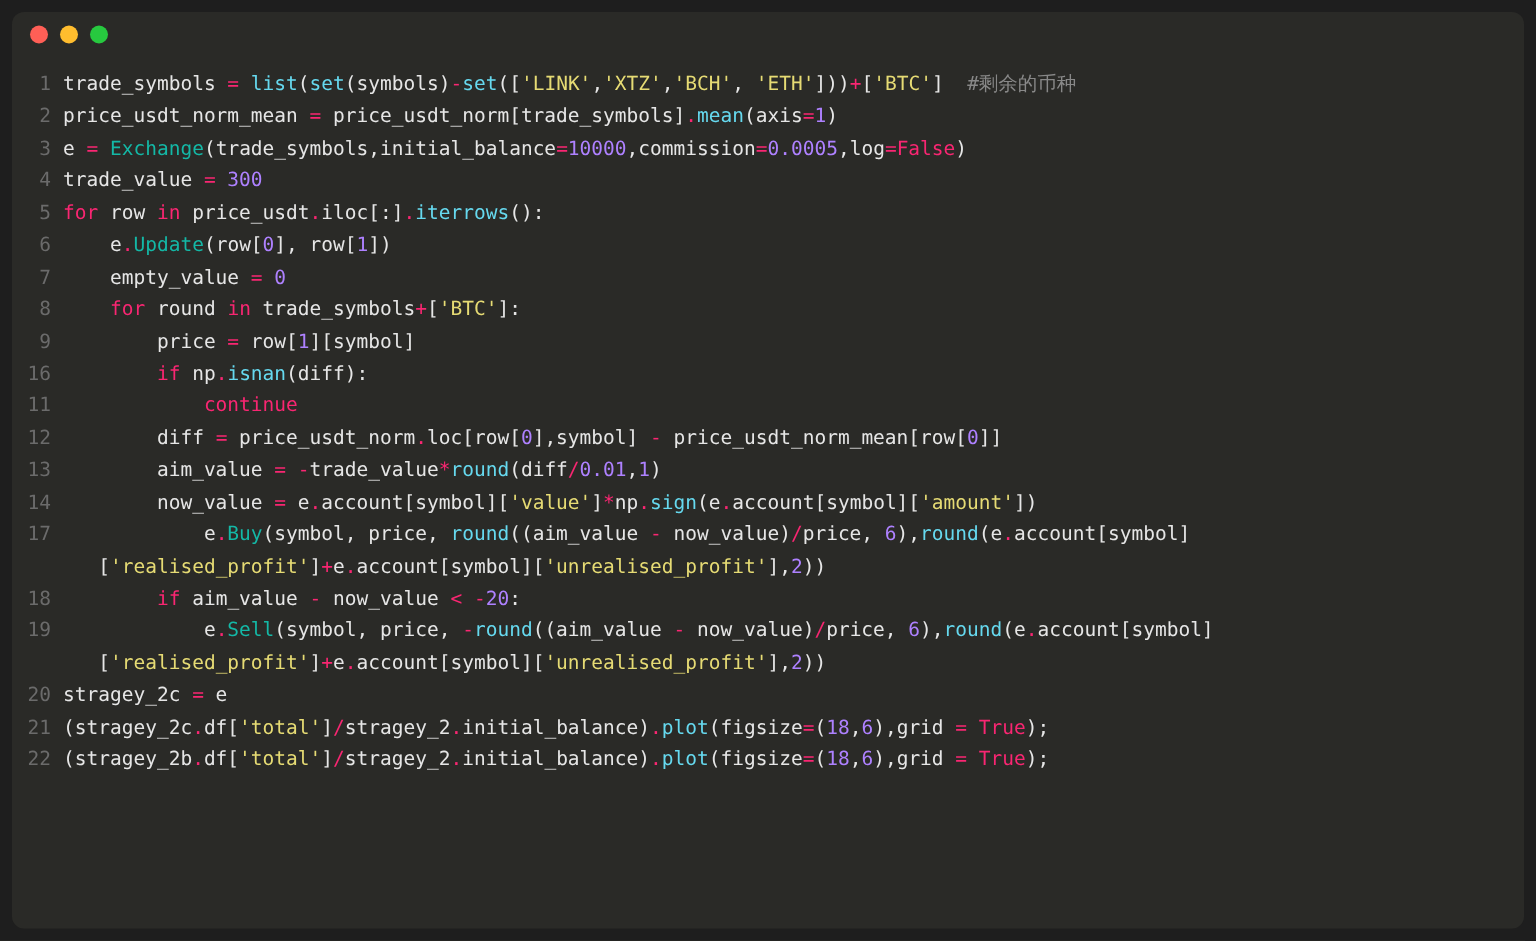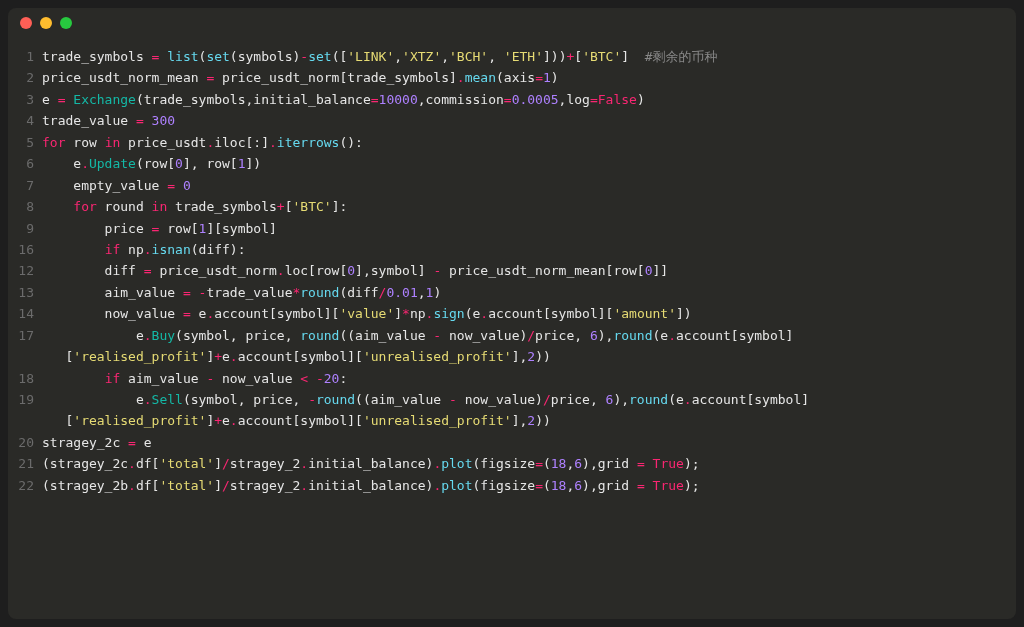--- a/index.html
+++ b/index.html
@@ -72,20 +72,21 @@
       <div class="line"><span class="gutter">1</span><span class="code"><span class="tk-var">trade_symbols </span><span class="tk-op">=</span><span class="tk-var"> </span><span class="tk-func">list</span><span class="tk-var">(</span><span class="tk-func">set</span><span class="tk-var">(symbols)</span><span class="tk-op">-</span><span class="tk-func">set</span><span class="tk-var">([</span><span class="tk-str">'LINK'</span><span class="tk-var">,</span><span class="tk-str">'XTZ'</span><span class="tk-var">,</span><span class="tk-str">'BCH'</span><span class="tk-var">, </span><span class="tk-str">'ETH'</span><span class="tk-var">]))</span><span class="tk-op">+</span><span class="tk-var">[</span><span class="tk-str">'BTC'</span><span class="tk-var">]  </span><span class="tk-cmnt">#剩余的币种</span></span></div>
       <div class="line"><span class="gutter">2</span><span class="code"><span class="tk-var">price_usdt_norm_mean </span><span class="tk-op">=</span><span class="tk-var"> price_usdt_norm[trade_symbols]</span><span class="tk-op">.</span><span class="tk-func">mean</span><span class="tk-var">(axis</span><span class="tk-op">=</span><span class="tk-num">1</span><span class="tk-var">)</span></span></div>
       <div class="line"><span class="gutter">3</span><span class="code"><span class="tk-var">e </span><span class="tk-op">=</span><span class="tk-var"> </span><span class="tk-class">Exchange</span><span class="tk-var">(trade_symbols,initial_balance</span><span class="tk-op">=</span><span class="tk-num">10000</span><span class="tk-var">,commission</span><span class="tk-op">=</span><span class="tk-num">0.0005</span><span class="tk-var">,log</span><span class="tk-op">=</span><span class="tk-const">False</span><span class="tk-var">)</span></span></div>
       <div class="line"><span class="gutter">4</span><span class="code"><span class="tk-var">trade_value </span><span class="tk-op">=</span><span class="tk-var"> </span><span class="tk-num">300</span></span></div>
       <div class="line"><span class="gutter">5</span><span class="code"><span class="tk-kw">for</span><span class="tk-var"> row </span><span class="tk-kw">in</span><span class="tk-var"> price_usdt</span><span class="tk-op">.</span><span class="tk-var">iloc[:]</span><span class="tk-op">.</span><span class="tk-func">iterrows</span><span class="tk-var">():</span></span></div>
       <div class="line"><span class="gutter">6</span><span class="code"><span class="tk-var">    e</span><span class="tk-op">.</span><span class="tk-class">Update</span><span class="tk-var">(row[</span><span class="tk-num">0</span><span class="tk-var">], row[</span><span class="tk-num">1</span><span class="tk-var">])</span></span></div>
       <div class="line"><span class="gutter">7</span><span class="code"><span class="tk-var">    empty_value </span><span class="tk-op">=</span><span class="tk-var"> </span><span class="tk-num">0</span></span></div>
       <div class="line"><span class="gutter">8</span><span class="code"><span class="tk-var">    </span><span class="tk-kw">for</span><span class="tk-var"> round </span><span class="tk-kw">in</span><span class="tk-var"> trade_symbols</span><span class="tk-op">+</span><span class="tk-var">[</span><span class="tk-str">'BTC'</span><span class="tk-var">]:</span></span></div>
       <div class="line"><span class="gutter">9</span><span class="code"><span class="tk-var">        price </span><span class="tk-op">=</span><span class="tk-var"> row[</span><span class="tk-num">1</span><span class="tk-var">][symbol]</span></span></div>
       <div class="line"><span class="gutter">16</span><span class="code"><span class="tk-var">        </span><span class="tk-kw">if</span><span class="tk-var"> np</span><span class="tk-op">.</span><span class="tk-func">isnan</span><span class="tk-var">(diff):</span></span></div>
+      <div class="line"><span class="gutter">11</span><span class="code"><span class="tk-var">            </span><span class="tk-kw">continue</span></span></div>
       <div class="line"><span class="gutter">12</span><span class="code"><span class="tk-var">        diff </span><span class="tk-op">=</span><span class="tk-var"> price_usdt_norm</span><span class="tk-op">.</span><span class="tk-var">loc[row[</span><span class="tk-num">0</span><span class="tk-var">],symbol] </span><span class="tk-op">-</span><span class="tk-var"> price_usdt_norm_mean[row[</span><span class="tk-num">0</span><span class="tk-var">]]</span></span></div>
       <div class="line"><span class="gutter">13</span><span class="code"><span class="tk-var">        aim_value </span><span class="tk-op">=</span><span class="tk-var"> </span><span class="tk-op">-</span><span class="tk-var">trade_value</span><span class="tk-op">*</span><span class="tk-func">round</span><span class="tk-var">(diff</span><span class="tk-op">/</span><span class="tk-num">0.01</span><span class="tk-var">,</span><span class="tk-num">1</span><span class="tk-var">)</span></span></div>
       <div class="line"><span class="gutter">14</span><span class="code"><span class="tk-var">        now_value </span><span class="tk-op">=</span><span class="tk-var"> e</span><span class="tk-op">.</span><span class="tk-var">account[symbol][</span><span class="tk-str">'value'</span><span class="tk-var">]</span><span class="tk-op">*</span><span class="tk-var">np</span><span class="tk-op">.</span><span class="tk-func">sign</span><span class="tk-var">(e</span><span class="tk-op">.</span><span class="tk-var">account[symbol][</span><span class="tk-str">'amount'</span><span class="tk-var">])</span></span></div>
       <div class="line"><span class="gutter">17</span><span class="code"><span class="tk-var">            e</span><span class="tk-op">.</span><span class="tk-class">Buy</span><span class="tk-var">(symbol, price, </span><span class="tk-func">round</span><span class="tk-var">((aim_value </span><span class="tk-op">-</span><span class="tk-var"> now_value)</span><span class="tk-op">/</span><span class="tk-var">price, </span><span class="tk-num">6</span><span class="tk-var">),</span><span class="tk-func">round</span><span class="tk-var">(e</span><span class="tk-op">.</span><span class="tk-var">account[symbol]</span></span></div>
       <div class="line"><span class="gutter"></span><span class="code"><span class="tk-var">   [</span><span class="tk-str">'realised_profit'</span><span class="tk-var">]</span><span class="tk-op">+</span><span class="tk-var">e</span><span class="tk-op">.</span><span class="tk-var">account[symbol][</span><span class="tk-str">'unrealised_profit'</span><span class="tk-var">],</span><span class="tk-num">2</span><span class="tk-var">))</span></span></div>
       <div class="line"><span class="gutter">18</span><span class="code"><span class="tk-var">        </span><span class="tk-kw">if</span><span class="tk-var"> aim_value </span><span class="tk-op">-</span><span class="tk-var"> now_value </span><span class="tk-op">&lt;</span><span class="tk-var"> </span><span class="tk-op">-</span><span class="tk-num">20</span><span class="tk-var">:</span></span></div>
       <div class="line"><span class="gutter">19</span><span class="code"><span class="tk-var">            e</span><span class="tk-op">.</span><span class="tk-class">Sell</span><span class="tk-var">(symbol, price, </span><span class="tk-op">-</span><span class="tk-func">round</span><span class="tk-var">((aim_value </span><span class="tk-op">-</span><span class="tk-var"> now_value)</span><span class="tk-op">/</span><span class="tk-var">price, </span><span class="tk-num">6</span><span class="tk-var">),</span><span class="tk-func">round</span><span class="tk-var">(e</span><span class="tk-op">.</span><span class="tk-var">account[symbol]</span></span></div>
       <div class="line"><span class="gutter"></span><span class="code"><span class="tk-var">   [</span><span class="tk-str">'realised_profit'</span><span class="tk-var">]</span><span class="tk-op">+</span><span class="tk-var">e</span><span class="tk-op">.</span><span class="tk-var">account[symbol][</span><span class="tk-str">'unrealised_profit'</span><span class="tk-var">],</span><span class="tk-num">2</span><span class="tk-var">))</span></span></div>
       <div class="line"><span class="gutter">20</span><span class="code"><span class="tk-var">stragey_2c </span><span class="tk-op">=</span><span class="tk-var"> e</span></span></div>
       <div class="line"><span class="gutter">21</span><span class="code"><span class="tk-var">(stragey_2c</span><span class="tk-op">.</span><span class="tk-var">df[</span><span class="tk-str">'total'</span><span class="tk-var">]</span><span class="tk-op">/</span><span class="tk-var">stragey_2</span><span class="tk-op">.</span><span class="tk-var">initial_balance)</span><span class="tk-op">.</span><span class="tk-func">plot</span><span class="tk-var">(figsize</span><span class="tk-op">=</span><span class="tk-var">(</span><span class="tk-num">18</span><span class="tk-var">,</span><span class="tk-num">6</span><span class="tk-var">),grid </span><span class="tk-op">=</span><span class="tk-var"> </span><span class="tk-const">True</span><span class="tk-var">);</span></span></div>

